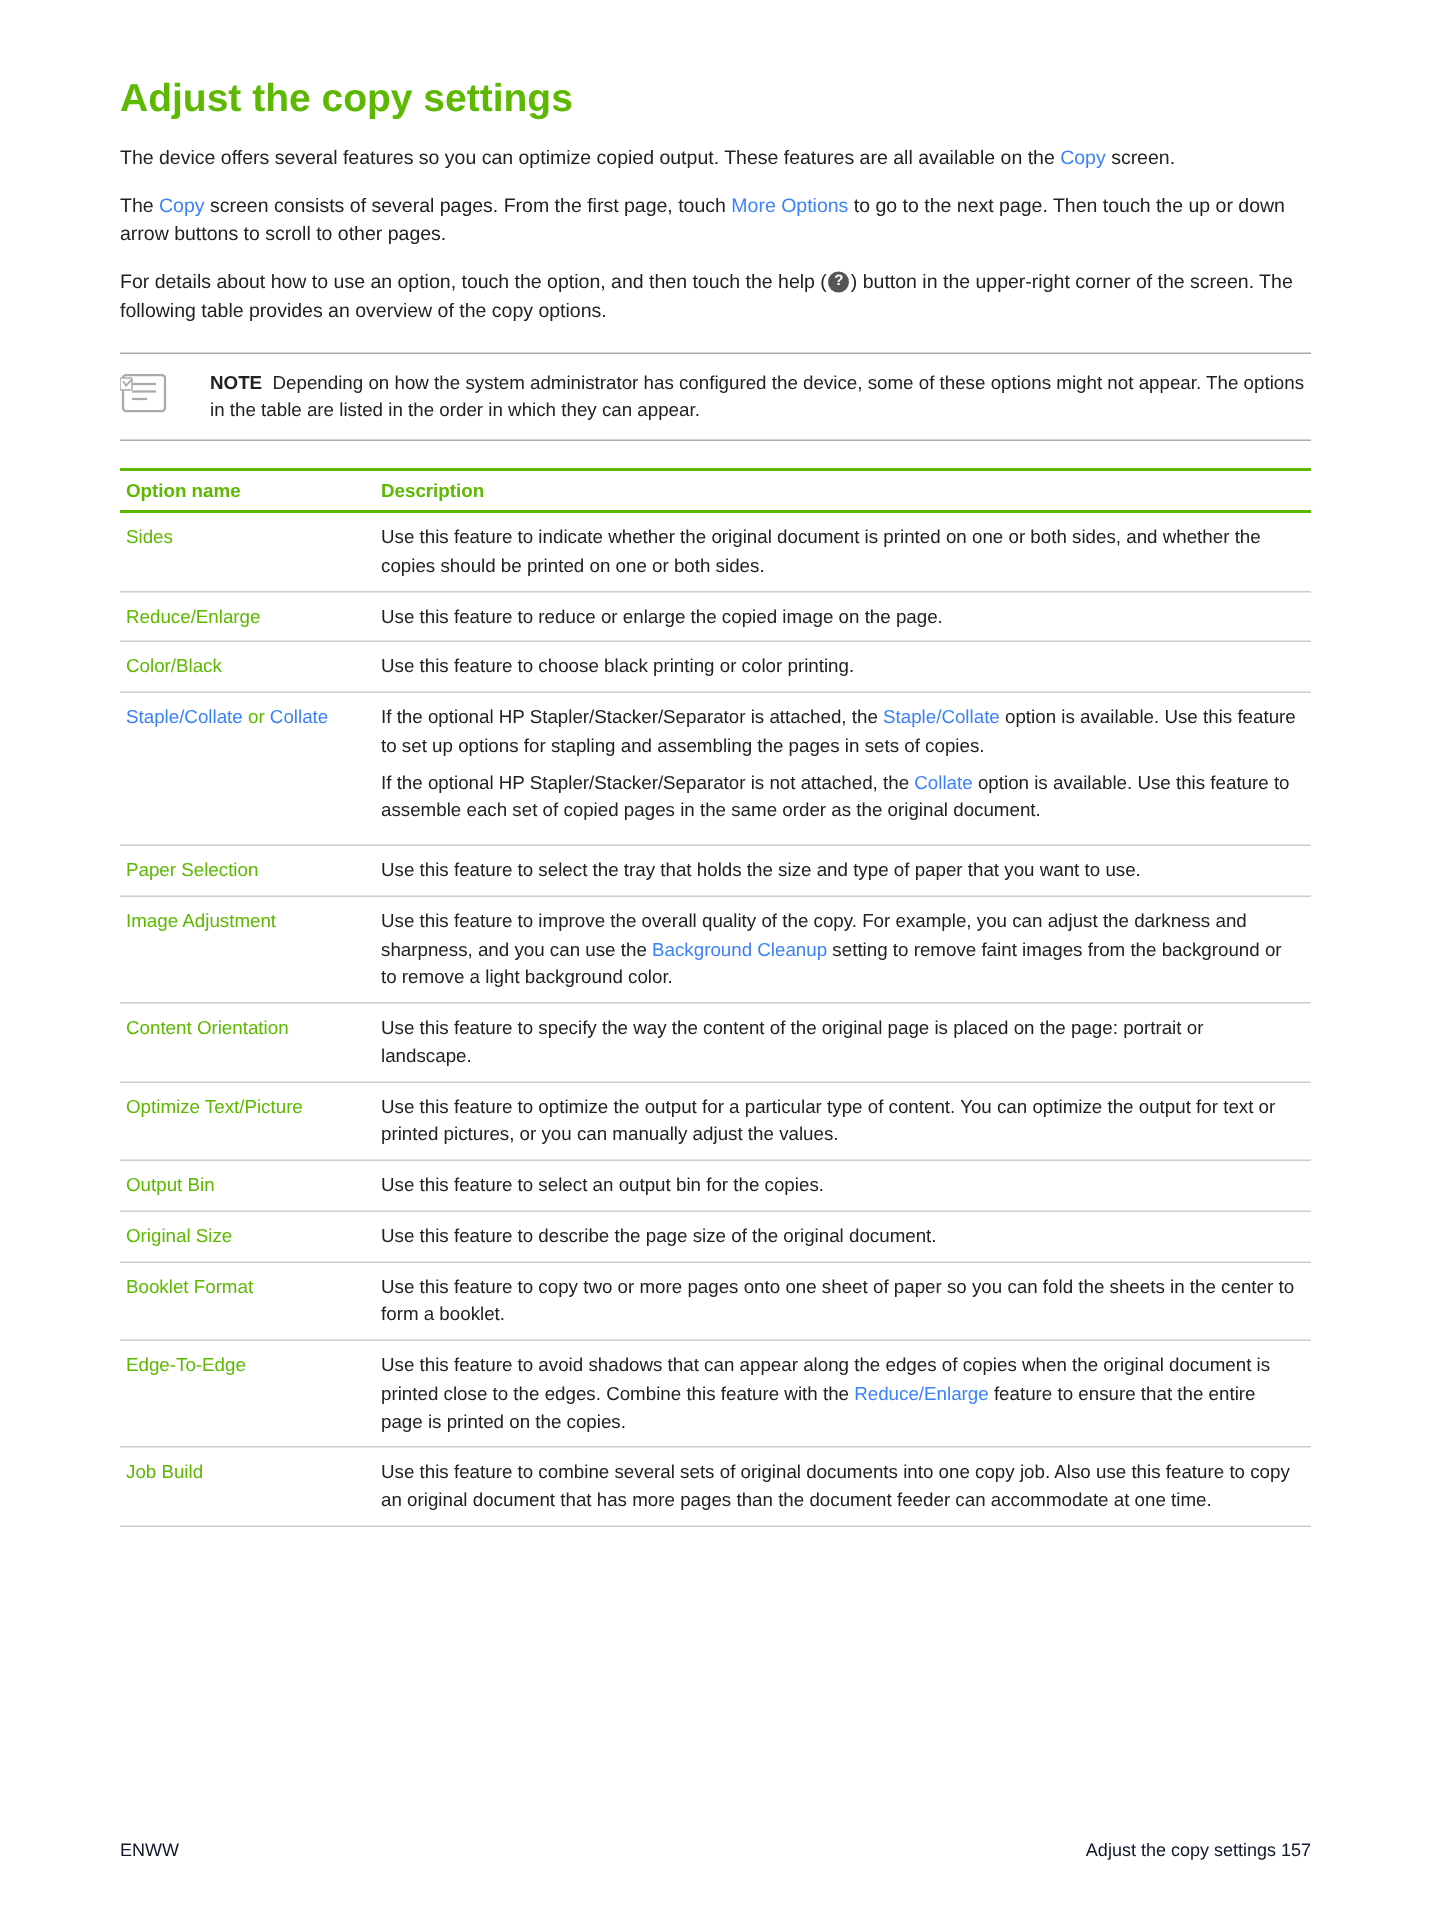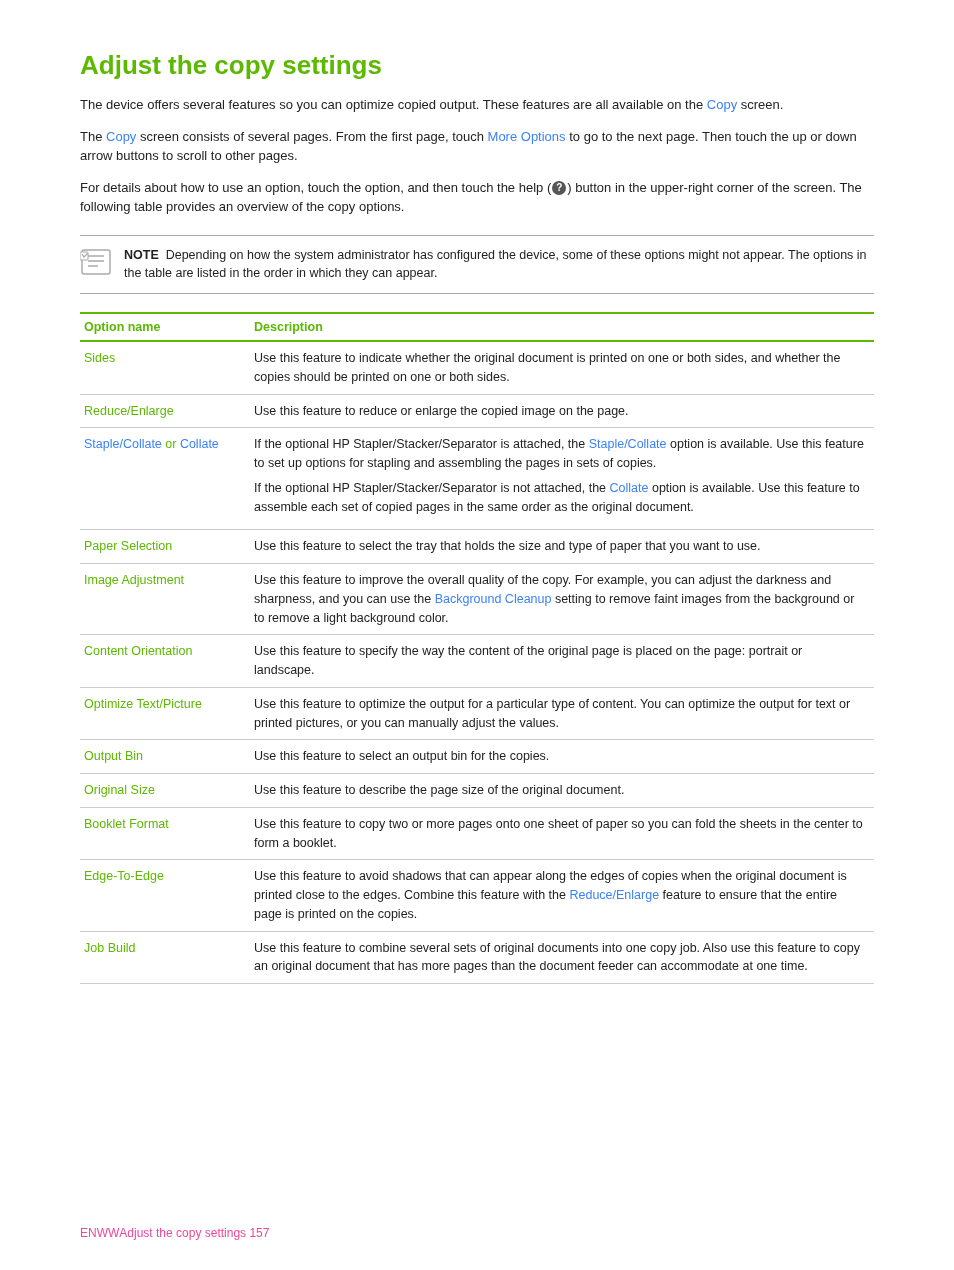--- a/index.html
+++ b/index.html
@@ -24,21 +24,21 @@
       line-height: 1.5;
     }
     .green-link { color: #3b82f6; }
     .note-box {
       display: flex;
       align-items: flex-start;
       border-top: 1px solid #aaa;
       border-bottom: 1px solid #aaa;
       padding: 10px 0;
       margin: 18px 0 18px 0;
-      gap: 12px;
+      gap: 28px;
     }
     .note-text {
       font-size: 12.5px;
       line-height: 1.5;
     }
     .note-text strong { font-weight: bold; }
     table {
       width: 100%;
       border-collapse: collapse;
       margin-top: 4px;
@@ -65,22 +65,23 @@
       font-size: 12.5px;
       width: 170px;
       padding-right: 12px;
     }
     .footer {
       position: absolute;
       bottom: 30px;
       left: 80px;
       right: 80px;
       display: flex;
+      justify-content: space-between;
       font-size: 12px;
-      color: #ec4899;
+      color: #0f172a;
     }
     .help-icon {
       display: inline-block;
       width: 14px;
       height: 14px;
       border-radius: 50%;
       background: #555;
       color: #fff;
       font-size: 10px;
       text-align: center;
@@ -133,20 +134,24 @@
   <tbody id="table-body">
   <tr>
         <td>Sides</td>
         <td>Use this feature to indicate whether the original document is printed on one or both sides, and whether the copies should be printed on one or both sides.</td>
       </tr>
       <tr>
         <td>Reduce/Enlarge</td>
         <td>Use this feature to reduce or enlarge the copied image on the page.</td>
       </tr>
       <tr>
+        <td>Color/Black</td>
+        <td>Use this feature to choose black printing or color printing.</td>
+      </tr>
+      <tr>
         <td><span class="green-link">Staple/Collate</span> or <span class="green-link">Collate</span></td>
         <td>
           <p style="margin-bottom:6px;">If the optional HP Stapler/Stacker/Separator is attached, the <span class="green-link">Staple/Collate</span> option is available. Use this feature to set up options for stapling and assembling the pages in sets of copies.</p>
           <p style="margin-bottom:6px;">If the optional HP Stapler/Stacker/Separator is not attached, the <span class="green-link">Collate</span> option is available. Use this feature to assemble each set of copied pages in the same order as the original document.</p>
         </td>
       </tr>
       <tr>
         <td>Paper Selection</td>
         <td>Use this feature to select the tray that holds the size and type of paper that you want to use.</td>
       </tr>

